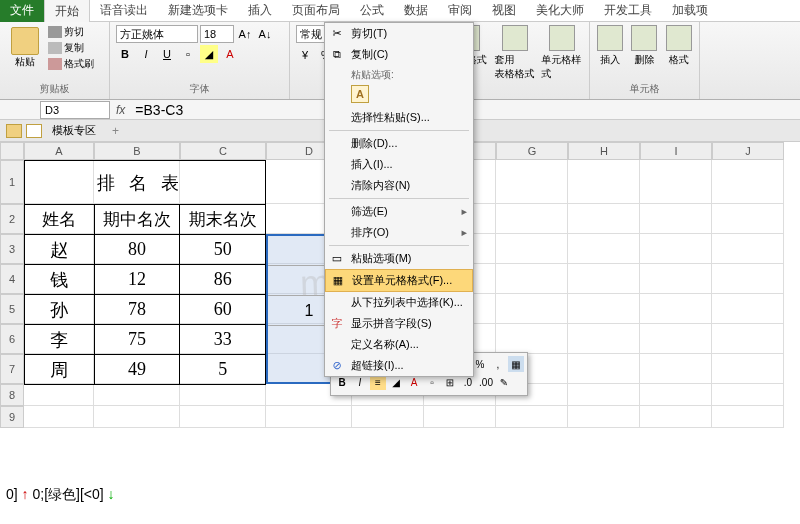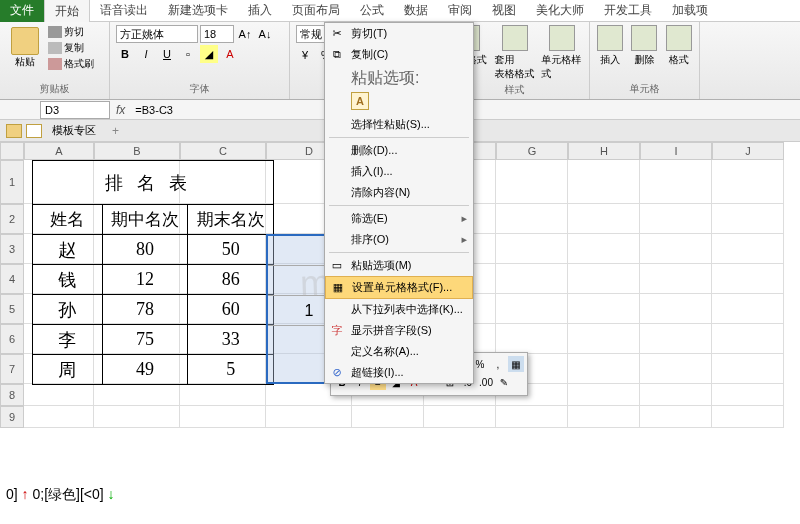--- a/index.html
+++ b/index.html
@@ -22,47 +22,47 @@
 .font-size{width:34px;height:18px;border:1px solid #aaa;background:#fff;font-size:11px;padding:1px 3px}
 .font-btns{display:flex;gap:3px}
 .fb{width:18px;height:18px;border:1px solid transparent;display:flex;align-items:center;justify-content:center;font-size:11px}
 .num-sel{width:80px;height:18px;border:1px solid #aaa;background:#fff;font-size:11px;padding:1px 3px}
 .style-items{display:flex;gap:6px}
 .sty{display:flex;flex-direction:column;align-items:center;width:44px;font-size:10px}
 .sty-ico{width:26px;height:26px;background:#e0e8d0;border:1px solid #999;margin-bottom:2px}
 .namebox{display:flex;height:20px;border-bottom:1px solid #ccc;align-items:center;background:#f5f5f5}
 .nb-cell{width:70px;height:18px;border:1px solid #aaa;background:#fff;margin-left:40px;font-size:11px;padding:1px 4px}
 .fx{margin:0 6px;font-style:italic;color:#555}
-.formula{flex:1;font-size:11px;padding:1px 4px}
+.formula{flex:1;font-size:14px;padding:1px 4px}
 .tabs-bar{display:flex;height:22px;align-items:center;background:#e8e8e8;border-bottom:1px solid #ccc;gap:4px;padding-left:6px}
 .tab-ico{width:16px;height:14px;background:#f0d080;border:1px solid #c0a040}
 .doc-tab{background:#fff;border:1px solid #aaa;padding:1px 6px;font-size:11px;display:flex;align-items:center;gap:4px}
 .doc-ico{width:12px;height:12px;background:#2a7a2a}
 .grid-area{display:flex;height:340px;position:relative}
 .colheads{display:flex;position:absolute;left:24px;top:0;height:18px}
 .ch{border:1px solid #ccc;background:#eee;text-align:center;font-size:11px;line-height:16px;color:#555}
 .rowheads{position:absolute;left:0;top:18px;width:24px}
 .rh{border:1px solid #ccc;background:#eee;text-align:center;font-size:11px;color:#555;display:flex;align-items:center;justify-content:center}
 .corner{position:absolute;left:0;top:0;width:24px;height:18px;background:#eee;border:1px solid #ccc}
 .cells{position:absolute;left:24px;top:18px}
-.datatable{position:absolute;left:8px;top:0}
+.datatable{position:absolute;left:0;top:0}
 .datatable td{border:1px solid #000;text-align:center;font-size:18px;font-family:"FangSong",SimSun}
 .title-cell{font-size:26px;letter-spacing:14px;height:44px}
 .hdr td{height:30px;font-size:17px}
 .dr td{height:30px}
 .dcol{position:absolute;border:1px solid #888}
 .dcell{border-bottom:1px solid #aaa;text-align:center;font-size:16px;display:flex;align-items:center;justify-content:center}
 .sel-border{border:2px solid #2a6ac0}
 .context-menu{position:absolute;left:324px;top:22px;width:150px;background:#f5f5f5;border:1px solid #aaa;box-shadow:2px 2px 6px rgba(0,0,0,0.3);z-index:50;font-size:11px}
 .cm-item{display:flex;align-items:center;padding:3px 6px 3px 26px;position:relative;cursor:pointer}
 .cm-item.hl{background:#fdd87a;border:1px solid #e0b050}
 .cm-ico{position:absolute;left:4px;width:16px;height:16px;display:flex;align-items:center;justify-content:center;font-size:11px}
 .cm-sep{height:1px;background:#ccc;margin:2px 4px}
 .cm-sub{margin-left:auto;color:#666}
-.cm-header{padding:3px 6px 3px 26px;color:#666;font-size:16px}
+.cm-header{padding:3px 6px 3px 26px;color:#666;font-size:10px}
 .paste-opt{width:18px;height:18px;border:1px solid #c0a040;background:#fff4d0;margin-left:26px;margin-bottom:4px;display:flex;align-items:center;justify-content:center;font-weight:bold;color:#a07020}
 .mini-toolbar{position:absolute;left:330px;top:352px;background:#f5f5f5;border:1px solid #aaa;padding:3px;box-shadow:2px 2px 5px rgba(0,0,0,0.3);z-index:49;font-size:10px}
 .mt-row{display:flex;gap:2px;align-items:center;margin-bottom:2px}
 .mt-sel{width:56px;height:16px;border:1px solid #aaa;background:#fff;font-size:10px;padding:0 2px}
 .mt-sz{width:24px;height:16px;border:1px solid #aaa;background:#fff;font-size:10px;padding:0 2px}
 .mt-b{width:16px;height:16px;display:flex;align-items:center;justify-content:center;border:1px solid transparent}
 .bottom-text{position:absolute;left:6px;bottom:20px;font-size:14px}
 .red{color:#c00}
 .grn{color:#0a0}
 .watermark{position:absolute;left:300px;top:260px;font-size:36px;color:rgba(180,180,180,0.35);letter-spacing:4px;transform:rotate(-2deg);pointer-events:none;z-index:5}
@@ -151,21 +151,20 @@
       <div class="sty">
           <div class="sty-ico"></div>
           <span style="white-space:pre-line">套用
 表格格式</span>
         </div>
       <div class="sty">
           <div class="sty-ico"></div>
           <span>单元格样式</span>
         </div>
     </div>
-    <div class="group-label">样式</div>
   </div>
   <div class="group" style="width:110px">
     <div class="style-items">
       <div class="sty">
           <div class="sty-ico"></div>
           <span>插入</span>
         </div>
       <div class="sty">
           <div class="sty-ico"></div>
           <span>删除</span>

